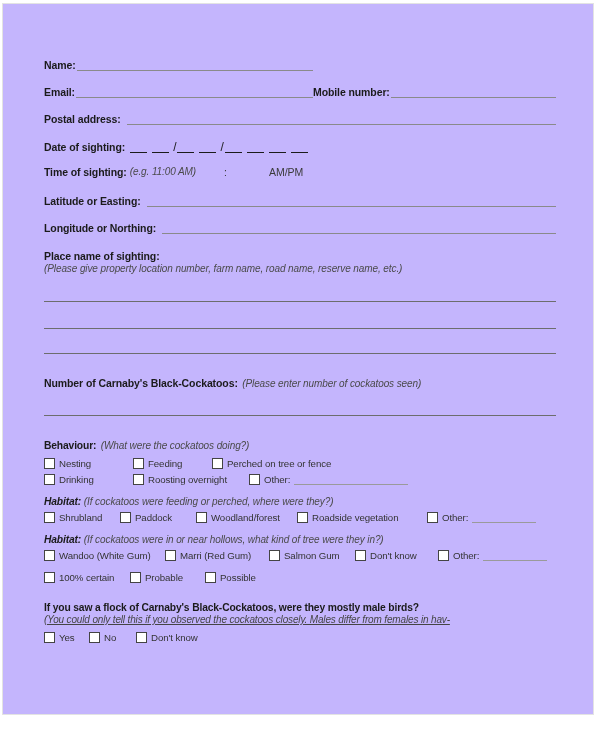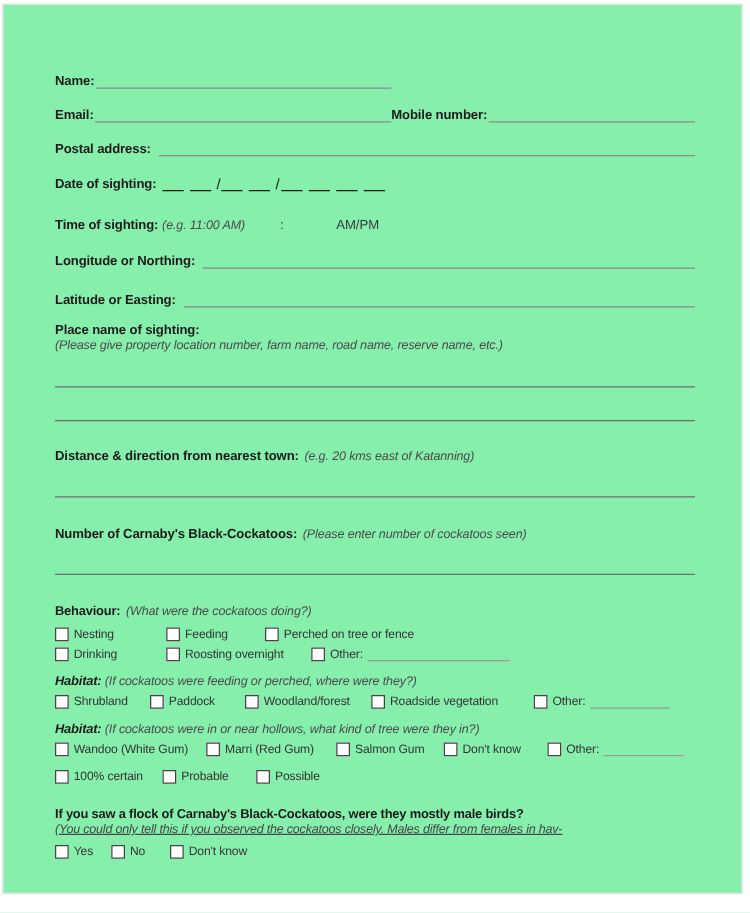--- a/index.html
+++ b/index.html
@@ -13,21 +13,21 @@
     font-family: "Liberation Sans", sans-serif;
     color: #1b1b1b;
     overflow: hidden;
   }
   .page {
     position: absolute;
     left: 2px;
     top: 3px;
     width: 592px;
     height: 712px;
-    background: #86efac;
+    background: #c4b5fd;
     border: 1px solid #e3e3e3;
     box-sizing: border-box;
   }
   .sheet {
     position: absolute;
     left: 41px;
     top: 52px;
     width: 512px;
   }
 
@@ -78,40 +78,40 @@
     display: flex;
     align-items: flex-end;
     margin-bottom: 12px;
     height: 15px;
   }
 
   
   .date-line {
     display: flex;
     align-items: flex-end;
-    margin-bottom: 21px;
+    margin-bottom: 13px;
     height: 16px;
   }
   .dseg {
     display: inline-block;
     width: 17px;
     border-bottom: 1.6px solid #1b1b1b;
     height: 11px;
     margin-left: 5px;
   }
   .dslash {
     font-size: 12px;
     margin: 0 1px 0 4px;
     line-height: 11px;
   }
 
   
   .time-row {
     display: flex;
-    align-items: center;
+    align-items: flex-start;
     margin-bottom: 14px;
   }
   .time-colon { margin-left: 28px; font-size: 10.5px; color: #3a3a3a; }
   .time-ampm  { margin-left: 42px; font-size: 10.5px; color: #3a3a3a; }
 
   
   .block { margin-bottom: 0; }
   .block-title { margin-bottom: 1px; }
   .rule {
     border-top: 1.6px solid #6d6d6d;
@@ -211,42 +211,38 @@
     <span class="dseg"></span>
   </div>
 
   <div class="time-row">
     <span class="lbl">Time of sighting:</span>
     <span class="hint" style="margin-left:3px">(e.g. 11:00 AM)</span>
     <span class="time-colon">:</span>
     <span class="time-ampm">AM/PM</span>
   </div>
 
+  <div class="row-wide">
+    <span class="lbl">Latitude or Easting:</span>
+    <span class="fill gap"></span>
+  </div>
+
   <div class="row-wide" style="margin-bottom:16px">
     <span class="lbl">Longitude or Northing:</span>
-    <span class="fill gap"></span>
-  </div>
-
-  <div class="row-wide">
-    <span class="lbl">Latitude or Easting:</span>
     <span class="fill gap"></span>
   </div>
 
   <div class="block">
     <div class="lbl block-title">Place name of sighting:</div>
     <div class="hint">(Please give property location number, farm name, road name, reserve name, etc.)</div>
     <div class="rule" style="margin-top:27px"></div>
     <div class="rule" style="margin-top:26px"></div>
   </div>
 
   <div class="block" style="margin-top:18px">
-    <div>
-      <span class="lbl">Distance &amp; direction from nearest town:</span>
-      <span class="hint">(e.g. 20 kms east of Katanning)</span>
-    </div>
     <div class="rule" style="margin-top:24px"></div>
   </div>
 
   <div class="block" style="margin-top:19px">
     <div>
       <span class="lbl">Number of Carnaby's Black-Cockatoos:</span>
       <span class="hint">(Please enter number of cockatoos seen)</span>
     </div>
     <div class="rule" style="margin-top:24px"></div>
   </div>

